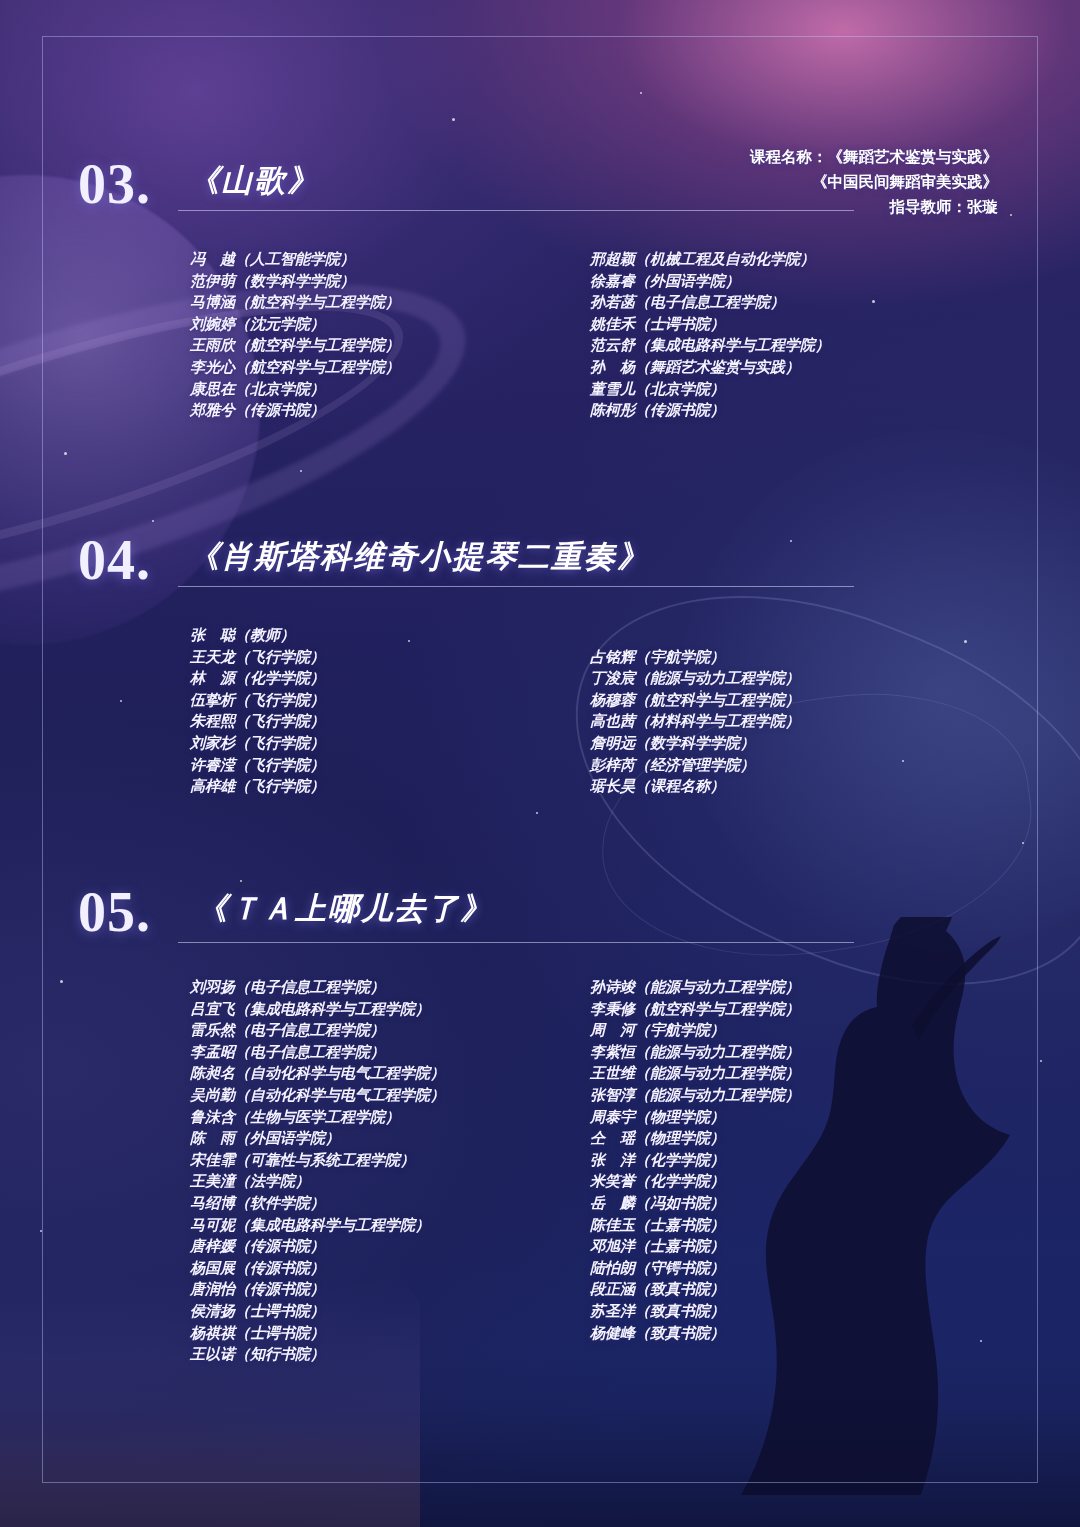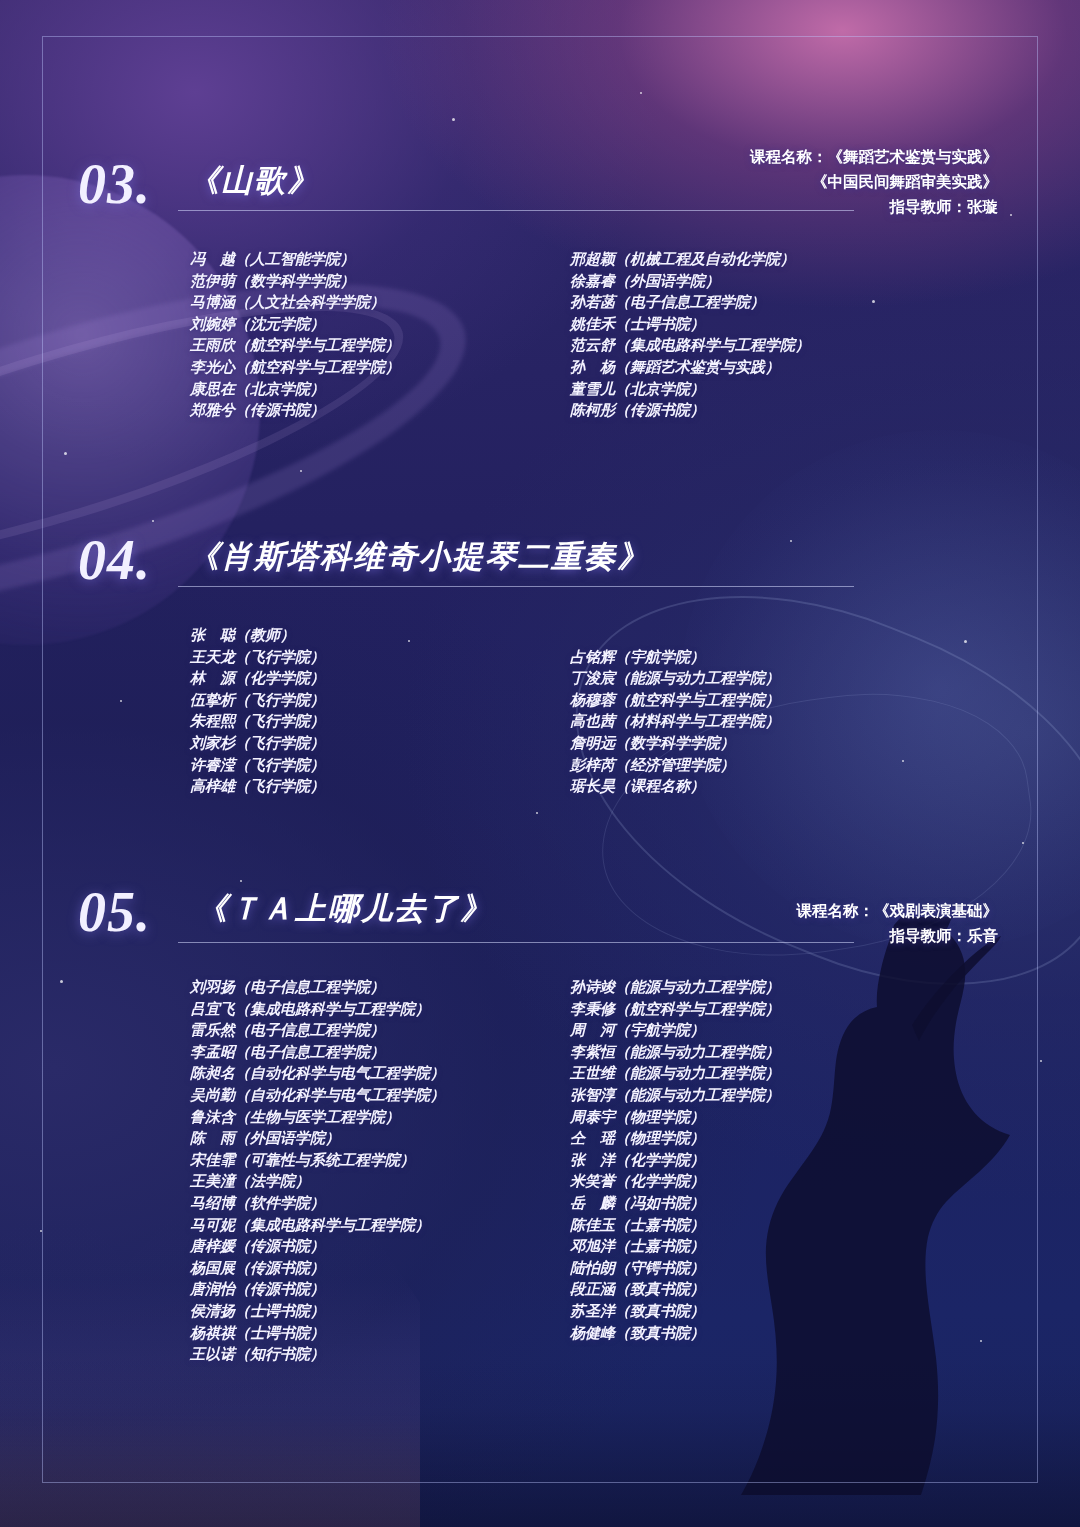--- a/index.html
+++ b/index.html
@@ -144,21 +144,20 @@
   }
   .sec-head {
     position: relative;
     height: 86px;
   }
   .num {
     position: absolute;
     left: 78px;
     top: 0;
     font-size: 56px;
-    font-style: italic;
     font-weight: bold;
     letter-spacing: 1px;
     color: #f2f0ff;
     font-family: "Liberation Serif", serif;
     text-shadow: 0 2px 12px rgba(120,110,220,0.6);
   }
   .title {
     position: absolute;
     left: 188px;
     top: 8px;
@@ -201,21 +200,21 @@
     position: absolute;
     font-size: 15px;
     line-height: 21.6px;
     font-weight: bold;
     font-style: italic;
     color: #f4f3ff;
     white-space: nowrap;
     text-shadow: 0 1px 5px rgba(40,35,110,0.75);
   }
   .col-left  { left: 190px; }
-  .col-right { left: 570px; }
+  .col-right { left: 590px; }
   .name-row { height: 21.6px; }
 </style>
 </head>
 <body>
 
 <div class="bg">
   <div class="planet"></div>
   <div class="ring"></div>
   <div class="ring2"></div>
   <div class="glowA"></div>
@@ -269,21 +268,21 @@
         </div>
         <div>
           <span class="lbl">指导教师：</span><span>张璇</span>
         </div>
       </div>
     </div>
     <div class="cols" style="top:96px;">
       <div class="col col-left">
         <div class="name-row">冯　越（人工智能学院）</div>
         <div class="name-row">范伊萌（数学科学学院）</div>
-        <div class="name-row">马博涵（人文社会科学学院）</div>
+        <div class="name-row">马博涵（航空科学与工程学院）</div>
         <div class="name-row">刘婉婷（沈元学院）</div>
         <div class="name-row">王雨欣（航空科学与工程学院）</div>
         <div class="name-row">李光心（航空科学与工程学院）</div>
         <div class="name-row">康思在（北京学院）</div>
         <div class="name-row">郑雅兮（传源书院）</div>
       </div>
       <div class="col col-right">
         <div class="name-row">邢超颖（机械工程及自动化学院）</div>
         <div class="name-row">徐嘉睿（外国语学院）</div>
         <div class="name-row">孙若菡（电子信息工程学院）</div>
@@ -323,28 +322,20 @@
         <div class="name-row">琚长昊（课程名称）</div>
       </div>
     </div>
   </div>
 
   <div class="section" style="top:880px;">
     <div class="sec-head">
       <div class="num">05.</div>
       <div class="title" style="left:196px;">《ＴＡ上哪儿去了》</div>
       <div class="rule" style="top:62px;"></div>
-      <div class="meta" style="top:18px;">
-        <div>
-          <span class="lbl">课程名称：</span><span>《戏剧表演基础》</span>
-        </div>
-        <div>
-          <span class="lbl">指导教师：</span><span>乐音</span>
-        </div>
-      </div>
     </div>
     <div class="cols" style="top:96px;">
       <div class="col col-left">
         <div class="name-row">刘羽扬（电子信息工程学院）</div>
         <div class="name-row">吕宜飞（集成电路科学与工程学院）</div>
         <div class="name-row">雷乐然（电子信息工程学院）</div>
         <div class="name-row">李孟昭（电子信息工程学院）</div>
         <div class="name-row">陈昶名（自动化科学与电气工程学院）</div>
         <div class="name-row">吴尚勤（自动化科学与电气工程学院）</div>
         <div class="name-row">鲁沫含（生物与医学工程学院）</div>

